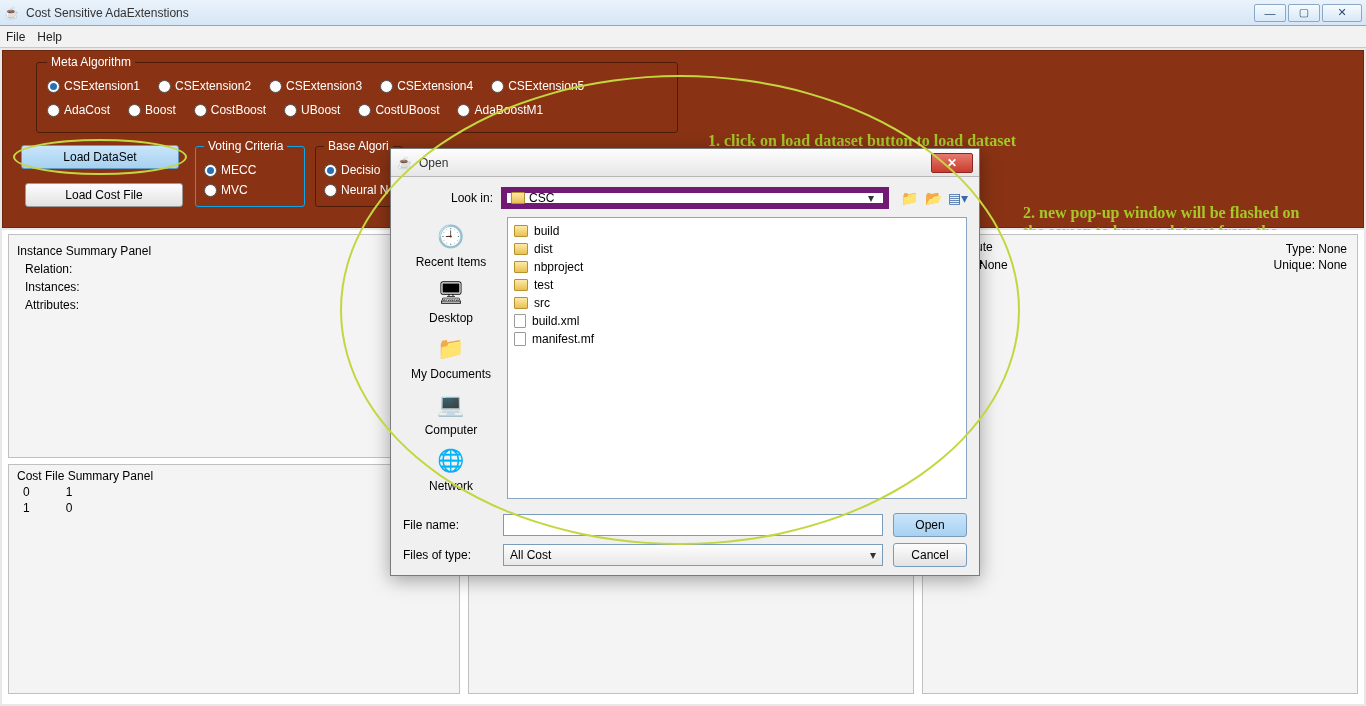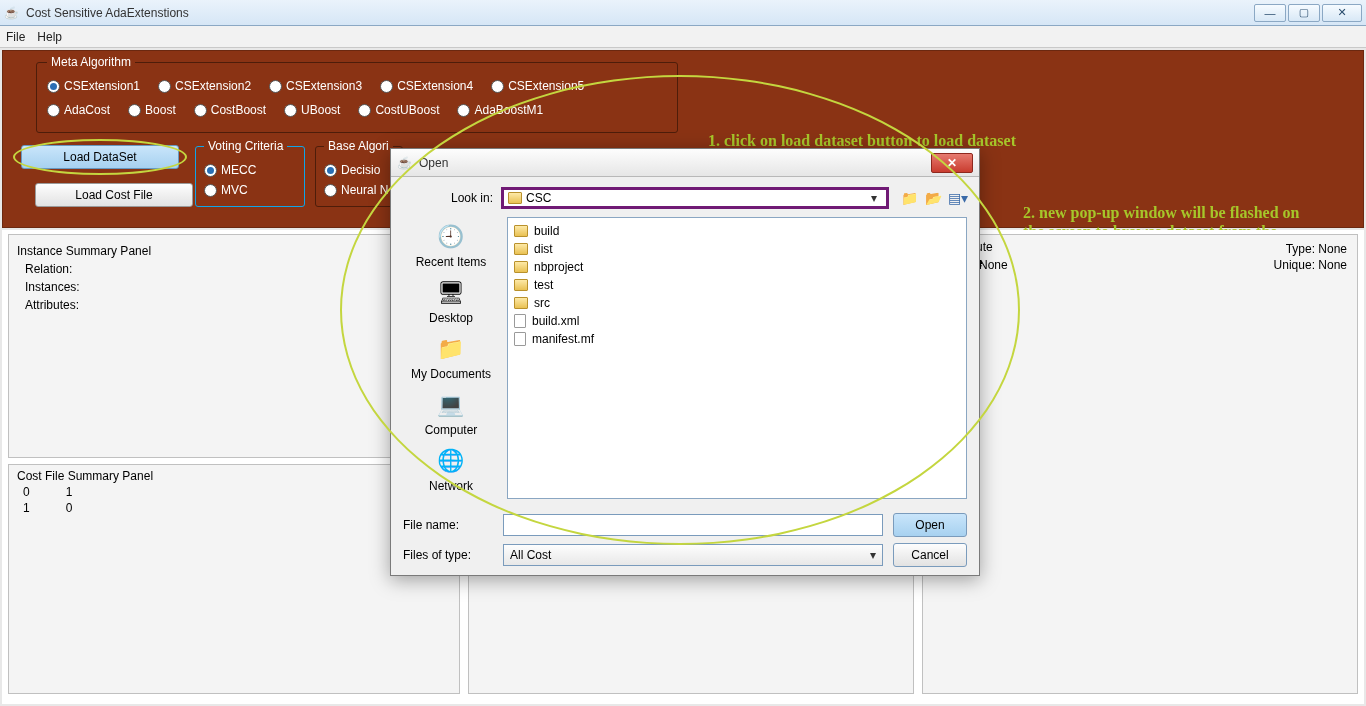--- a/index.html
+++ b/index.html
@@ -24,21 +24,21 @@
 fieldset legend { color:#fff; padding:0 4px; font-size:12px; }
 .radio-row { display:flex; gap:18px; margin-top:4px; }
 .radio-row.second { margin-top:10px; }
 .radio { display:flex; align-items:center; gap:4px; color:#fff; white-space:nowrap; }
 .radio .r { width:13px; height:13px; border-radius:50%; background:#fff; border:1px solid #555; display:flex; align-items:center; justify-content:center; }
 .radio .r.sel::after { content:""; width:7px; height:7px; border-radius:50%; background:#2a6fb5; }
 
 .load-ds-btn { position:absolute; left:18px; top:94px; width:158px; height:24px; background:linear-gradient(#c9e5fb,#a7d1f0); border:1px solid #6699c2; border-radius:3px; display:flex; align-items:center; justify-content:center; color:#000; }
 .ellipse-load { position:absolute; left:10px; top:88px; width:174px; height:36px; border:2px solid #c4d63f; border-radius:50%; pointer-events:none; }
 
-.load-cf-btn { position:absolute; left:32px; top:132px; width:158px; height:24px; background:linear-gradient(#fdfdfd,#e2e2e2); border:1px solid #9a9a9a; border-radius:3px; display:flex; align-items:center; justify-content:center; color:#000; }
+.load-cf-btn { position:absolute; left:22px; top:132px; width:158px; height:24px; background:linear-gradient(#fdfdfd,#e2e2e2); border:1px solid #9a9a9a; border-radius:3px; display:flex; align-items:center; justify-content:center; color:#000; }
 
 fieldset.voting { position:absolute; left:192px; top:88px; width:110px; height:68px; border:1px solid #0ea5e9; border-radius:3px; padding:4px 8px; }
 fieldset.base { position:absolute; left:312px; top:88px; width:88px; height:68px; border:1px solid #4e1d0a; border-radius:3px; padding:4px 8px; overflow:hidden; }
 .radio-col .radio { margin-top:6px; }
 
 
 .annot { position:absolute; color:#a6c62a; font-weight:bold; font-family:"Times New Roman", serif; font-size:16px; line-height:1.2; }
 .annot1 { left:705px; top:80px; width:320px; }
 .annot2 { left:1020px; top:152px; width:300px; }
 
@@ -60,21 +60,21 @@
 
 .dlg { position:absolute; left:390px; top:148px; width:590px; height:428px; background:#f0f0f0; border:1px solid #7a7a7a; box-shadow:0 4px 18px rgba(0,0,0,0.35); z-index:40; display:flex; flex-direction:column; }
 .dlg-title { height:28px; background:linear-gradient(#fdfdfd,#e6e6e6); border-bottom:1px solid #b8b8b8; display:flex; align-items:center; padding:0 6px; }
 .dlg-title .java-icon { width:16px; height:16px; margin-right:6px; display:flex; align-items:center; justify-content:center; color:#c3512f; font-weight:bold; }
 .dlg-title .t { flex:1; color:#333; }
 .dlg-close { width:42px; height:20px; background:linear-gradient(#e67a6f,#c93c2f); border:1px solid #8e281e; border-radius:2px; color:#fff; display:flex; align-items:center; justify-content:center; font-weight:bold; }
 
 .dlg-body { flex:1; display:flex; flex-direction:column; padding:10px 12px 8px 12px; }
 .lookin-row { display:flex; align-items:center; gap:8px; margin-bottom:8px; }
 .lookin-row .lab { width:90px; text-align:right; color:#000; }
-.lookin-combo { flex:1; height:22px; border:3px solid #701a75; background:#fff; display:flex; align-items:center; padding:0 4px; gap:4px; }
+.lookin-combo { flex:1; height:22px; border:6px solid #701a75; background:#fff; display:flex; align-items:center; padding:0 4px; gap:4px; }
 .lookin-combo .folder-mini { width:14px; height:12px; background:linear-gradient(#fde9a7,#e9c153); border:1px solid #b9912c; border-radius:1px; }
 .lookin-combo .dd { margin-left:auto; width:16px; text-align:center; color:#333; }
 .tb-icons { display:flex; gap:6px; margin-left:4px; }
 .tb-icons .ic { width:18px; height:18px; display:flex; align-items:center; justify-content:center; font-size:14px; }
 
 .dlg-mid { flex:1; display:flex; gap:8px; }
 .places { width:96px; display:flex; flex-direction:column; align-items:center; gap:8px; padding-top:4px; }
 .place { display:flex; flex-direction:column; align-items:center; gap:2px; color:#000; }
 .place .picon { width:36px; height:32px; display:flex; align-items:center; justify-content:center; font-size:22px; }
 .filelist { flex:1; background:#fff; border:1px solid #8aa6c2; padding:4px 6px; overflow:auto; }

